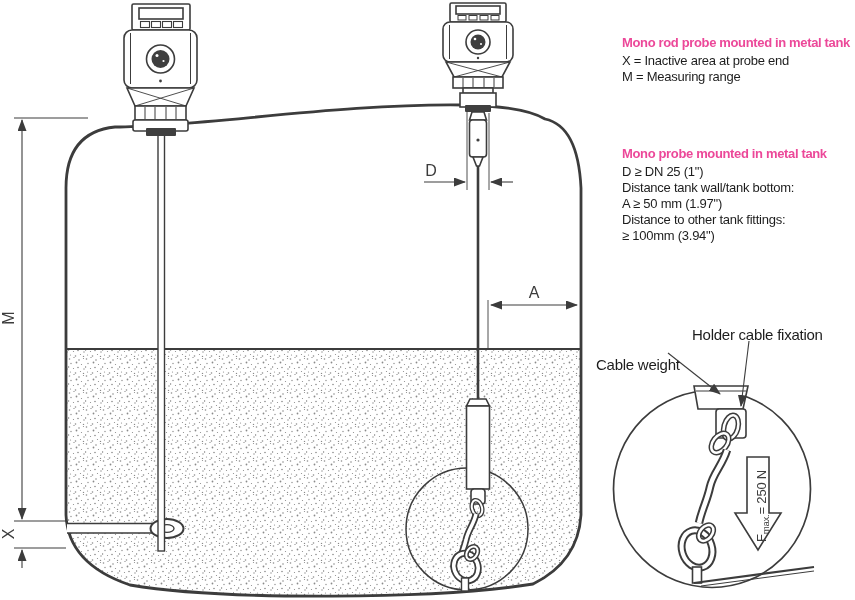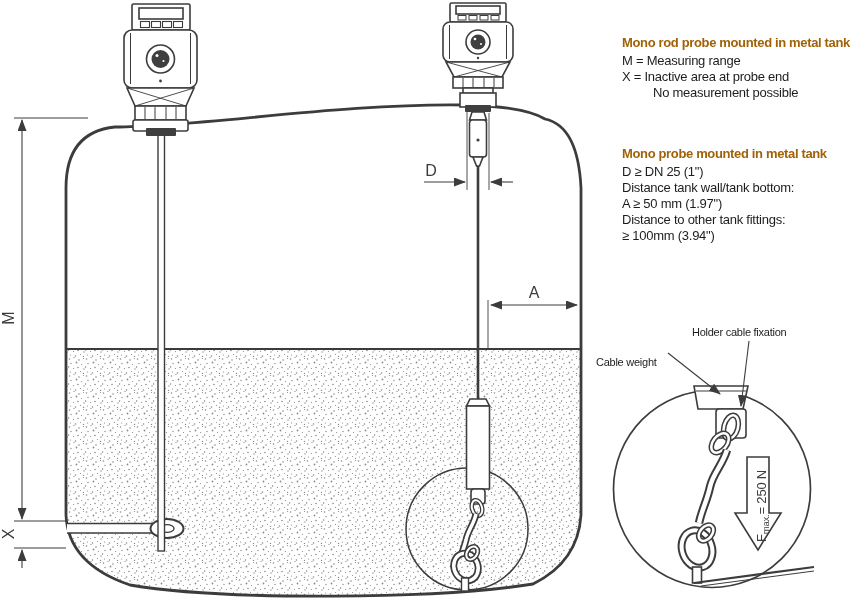--- a/index.html
+++ b/index.html
@@ -1,22 +1,22 @@
 <!DOCTYPE html>
 <html><head>
 <meta charset="utf-8">
 <style>
   html,body { margin:0; padding:0; background:#ffffff; }
   body { width:855px; height:600px; font-family:"Liberation Sans",sans-serif; }
   .stage { position:relative; width:855px; height:600px; overflow:hidden; background:#fff; }
   .stage > svg { position:absolute; left:0; top:0; }
   .note { position:absolute; font-size:13px; line-height:16px; letter-spacing:-0.25px; color:#1d1d1d; }
-  .note-title { font-weight:700; color:#a16207; letter-spacing:-0.35px; margin-bottom:2px; }
+  .note-title { font-weight:700; color:#ec4899; letter-spacing:-0.35px; margin-bottom:2px; }
   .indent { padding-left:31px; }
-  .callout { position:absolute; font-size:11px; letter-spacing:-0.25px; color:#1d1d1d; white-space:nowrap; }
+  .callout { position:absolute; font-size:15px; letter-spacing:-0.25px; color:#1d1d1d; white-space:nowrap; }
   .dim-text { font-size:16px; fill:#3c3c3c; }
   .force-text { font-size:13px; fill:#3c3c3c; letter-spacing:-0.2px; }
 </style>
 </head>
 <body>
 
 <div class="stage">
 
 <svg width="855" height="600" viewBox="0 0 855 600">
   <defs>
@@ -225,23 +225,22 @@
   </text>
 
   <g stroke="#3c3c3c" stroke-width="1.1" fill="none">
     <line x1="668" y1="353" x2="720" y2="394" marker-end="url(#arr)"></line>
     <line x1="749" y1="341" x2="741" y2="406" marker-end="url(#arr)"></line>
   </g>
 </svg>
 
 <div class="note" style="left:622px; top:35px; width:232px;">
   <div class="note-title">Mono rod probe mounted in metal tank</div>
+  <div>X = Inactive area at probe end</div>
   <div>M = Measuring range</div>
-  <div>X = Inactive area at probe end</div>
-  <div class="indent">No measurement possible</div>
 </div>
 
 <div class="note" style="left:622px; top:146px; width:232px;">
   <div class="note-title">Mono probe mounted in metal tank</div>
   <div>D ≥ DN 25 (1")</div>
   <div>Distance tank wall/tank bottom:</div>
   <div>A ≥ 50 mm (1.97")</div>
   <div>Distance to other tank fittings:</div>
   <div>≥ 100mm (3.94")</div>
 </div>

